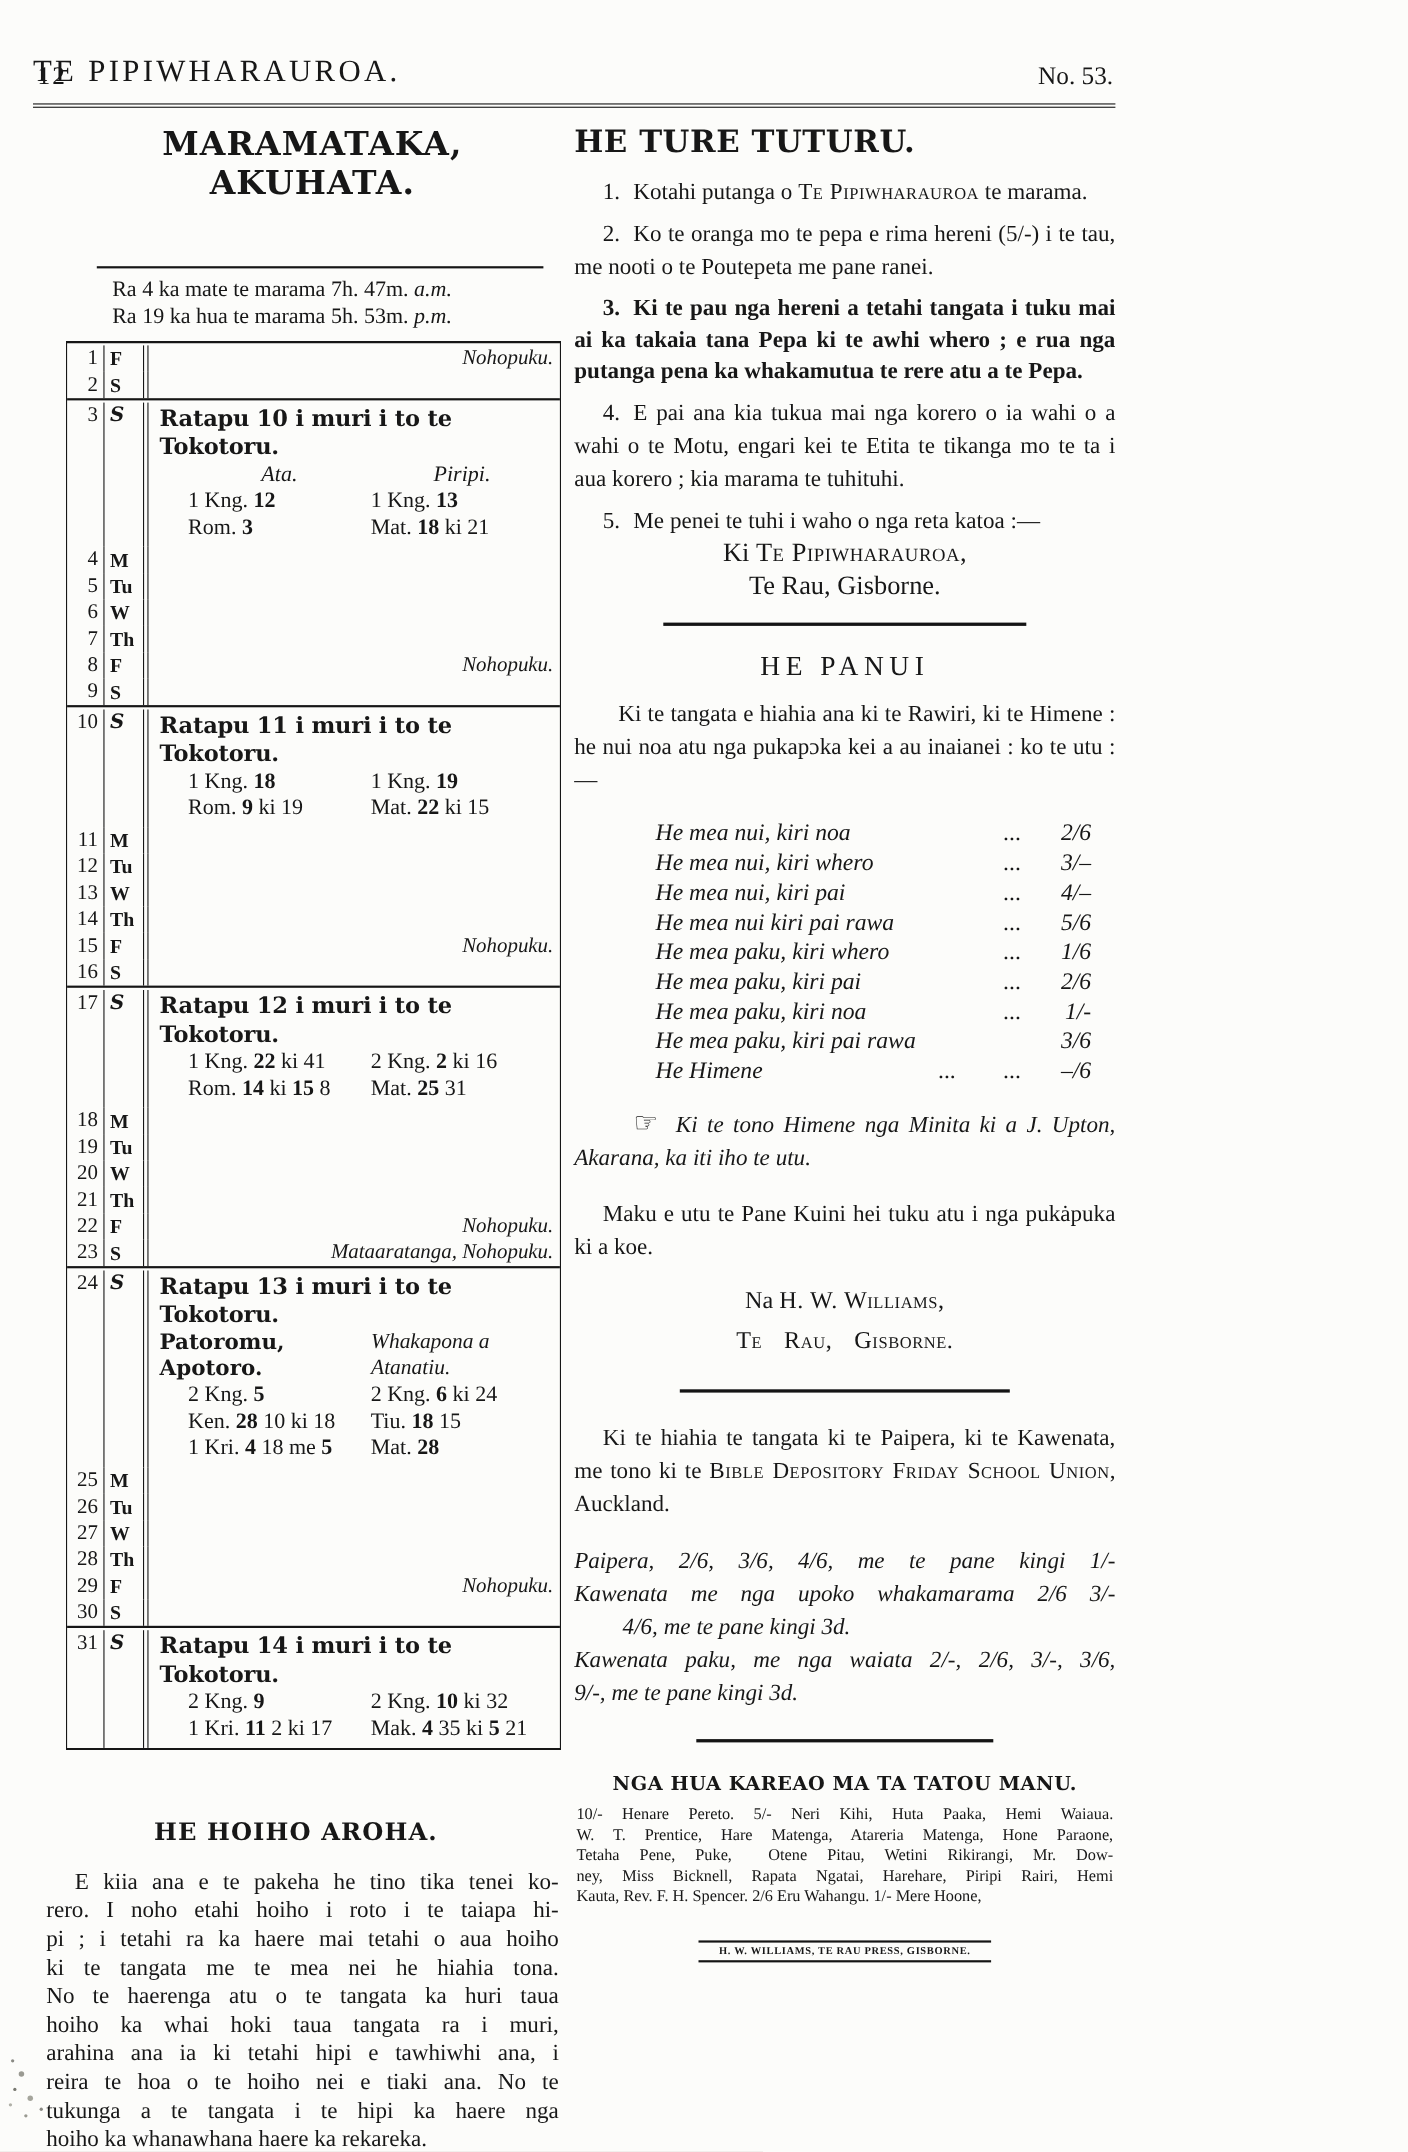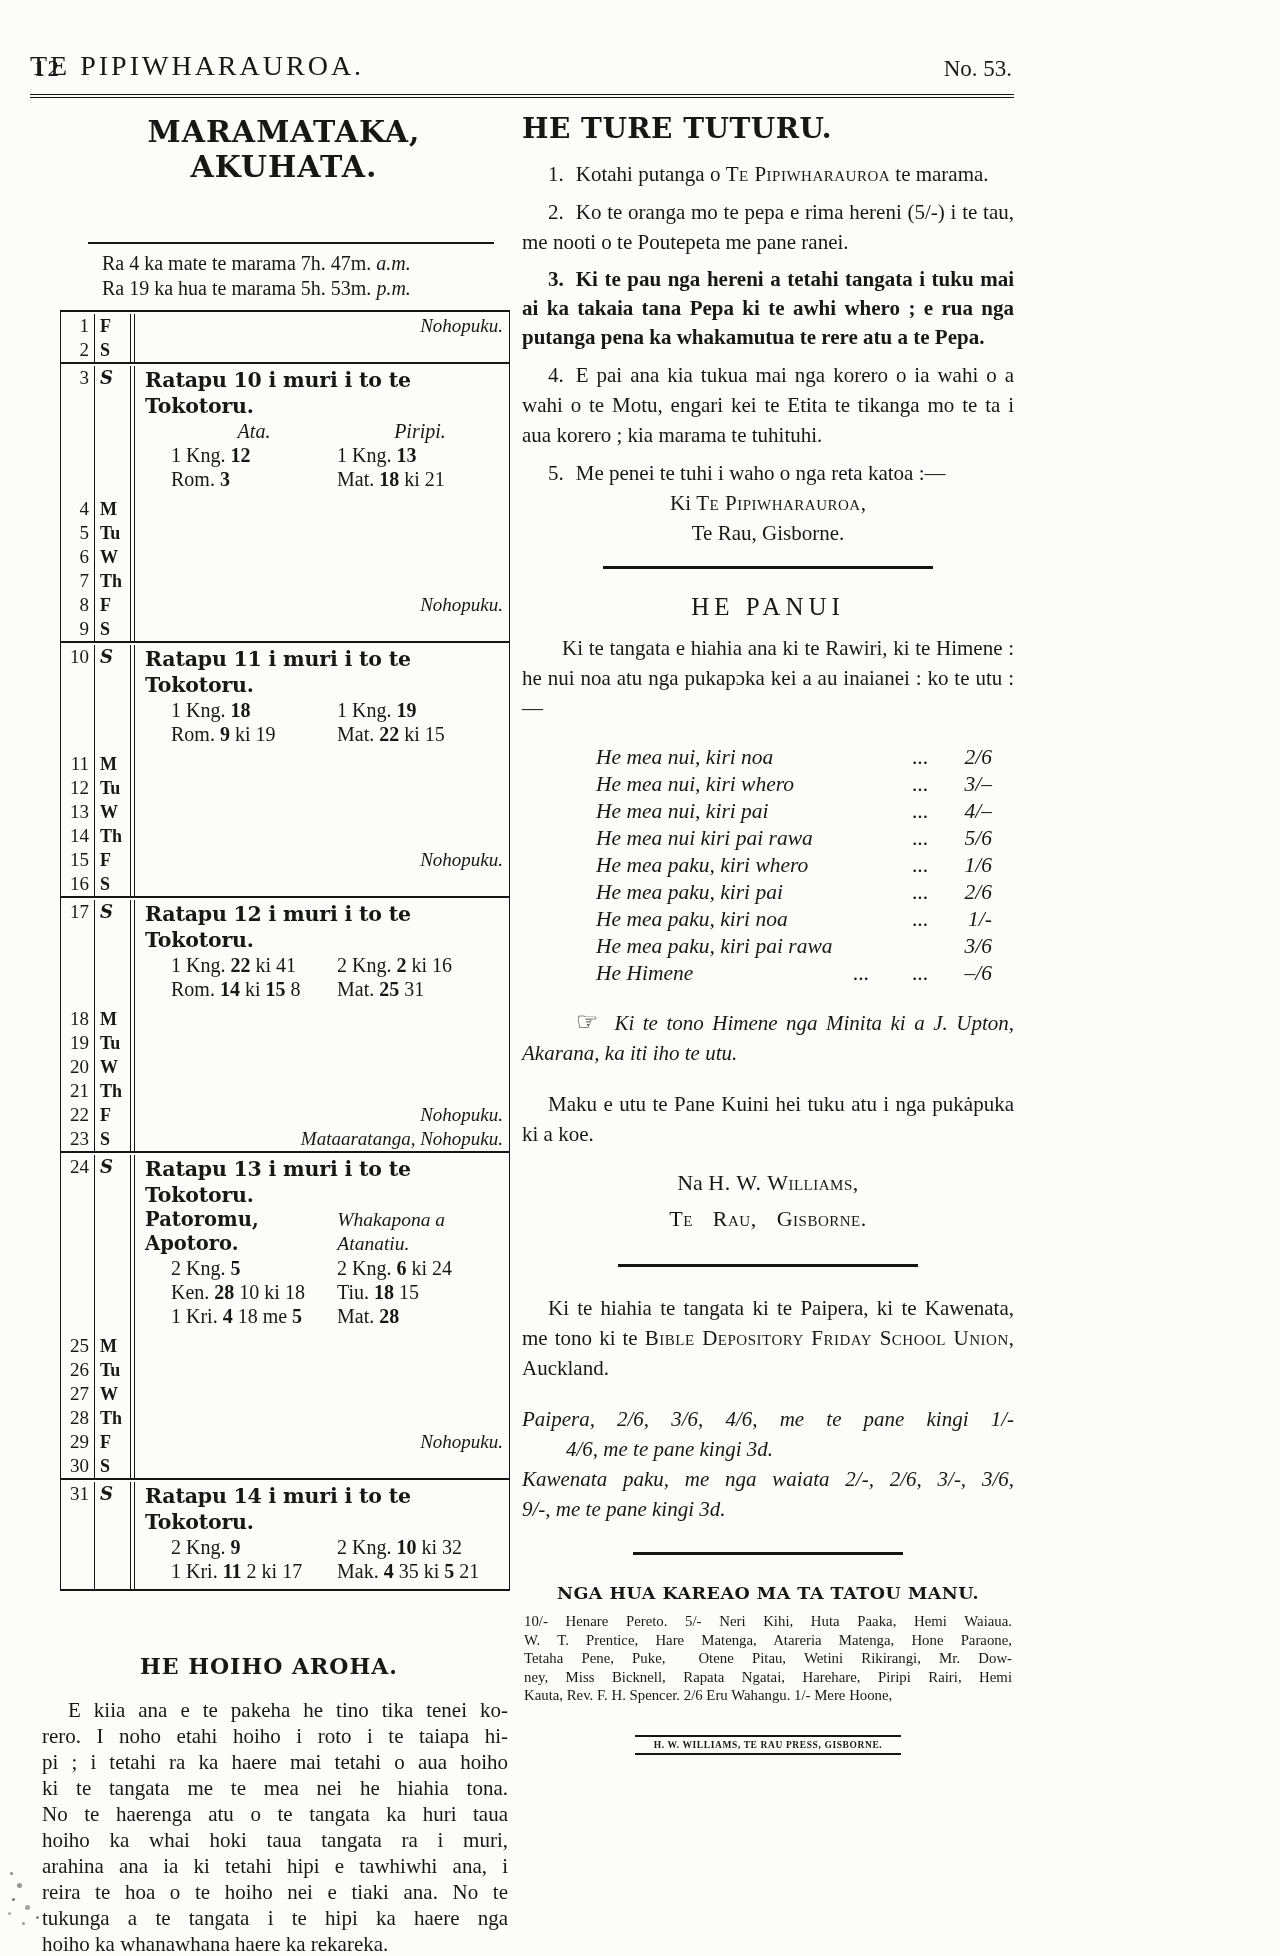--- a/index.html
+++ b/index.html
@@ -54,21 +54,21 @@
   .story-line:first-child{text-indent:26px;}
   .story-line:last-child{text-align-last:left;}
 
   
   .rules-title{margin-top:14px;text-align:left;font-size:28px;font-weight:bold;
                font-family:"DejaVu Serif",serif;letter-spacing:.5px;}
   .rules-items{margin-top:14px;}
   .rule-item{margin:8px 0 0 0;font-size:21px;line-height:30px;text-align:justify;text-indent:26px;}
   .rule-item .num{margin-right:12px;}
   .rule-item.bold{font-weight:bold;line-height:29px;}
-  .address-line{text-align:center;font-size:21px;line-height:30px;}
+  .address-line{text-align:center;font-size:24px;line-height:30px;}
   .divider{height:3px;background:#141414;width:330px;margin:18px auto 0;}
 
   
   .panui-title{margin-top:24px;text-align:center;font-size:25px;letter-spacing:5px;}
   .panui-intro{margin-top:12px;font-size:21px;line-height:30px;text-align:justify;text-indent:40px;}
   .price-list{margin:12px 0 10px 74px;width:396px;font-size:21.5px;}
   .price-row{display:flex;line-height:27px;}
   .price-item{font-style:italic;white-space:pre;}
   .price-fill{flex:1;}
   .price-dots{margin-right:16px;}
@@ -439,20 +439,21 @@
 
         <div class="sig-1"><span>Na </span><span class="sc">H. W. Williams,</span></div>
         <div class="sig-2 sc">Te Rau, Gisborne.</div>
 
         <div class="divider d2"></div>
 
         <p class="dep-par"><span>Ki te hiahia te tangata ki te Paipera, ki te Kawenata, me tono ki te </span><span class="sc">Bible Depository Friday School Union</span><span>, Auckland.</span></p>
 
         <div class="dep-lines">
             <div class="dep-line stretch">Paipera, 2/6, 3/6, 4/6, me te pane kingi 1/-</div>
+            <div class="dep-line stretch">Kawenata me nga upoko whakamarama 2/6 3/-</div>
             <div class="dep-line indent">4/6, me te pane kingi 3d.</div>
             <div class="dep-line stretch">Kawenata paku, me nga waiata 2/-, 2/6, 3/-, 3/6,</div>
             <div class="dep-line">9/-, me te pane kingi 3d.</div>
           </div>
 
         <div class="divider d3"></div>
 
         <div class="subs">
           <div class="subs-title">NGA HUA KAREAO MA TA TATOU MANU.</div>
           <div class="subs-body">

